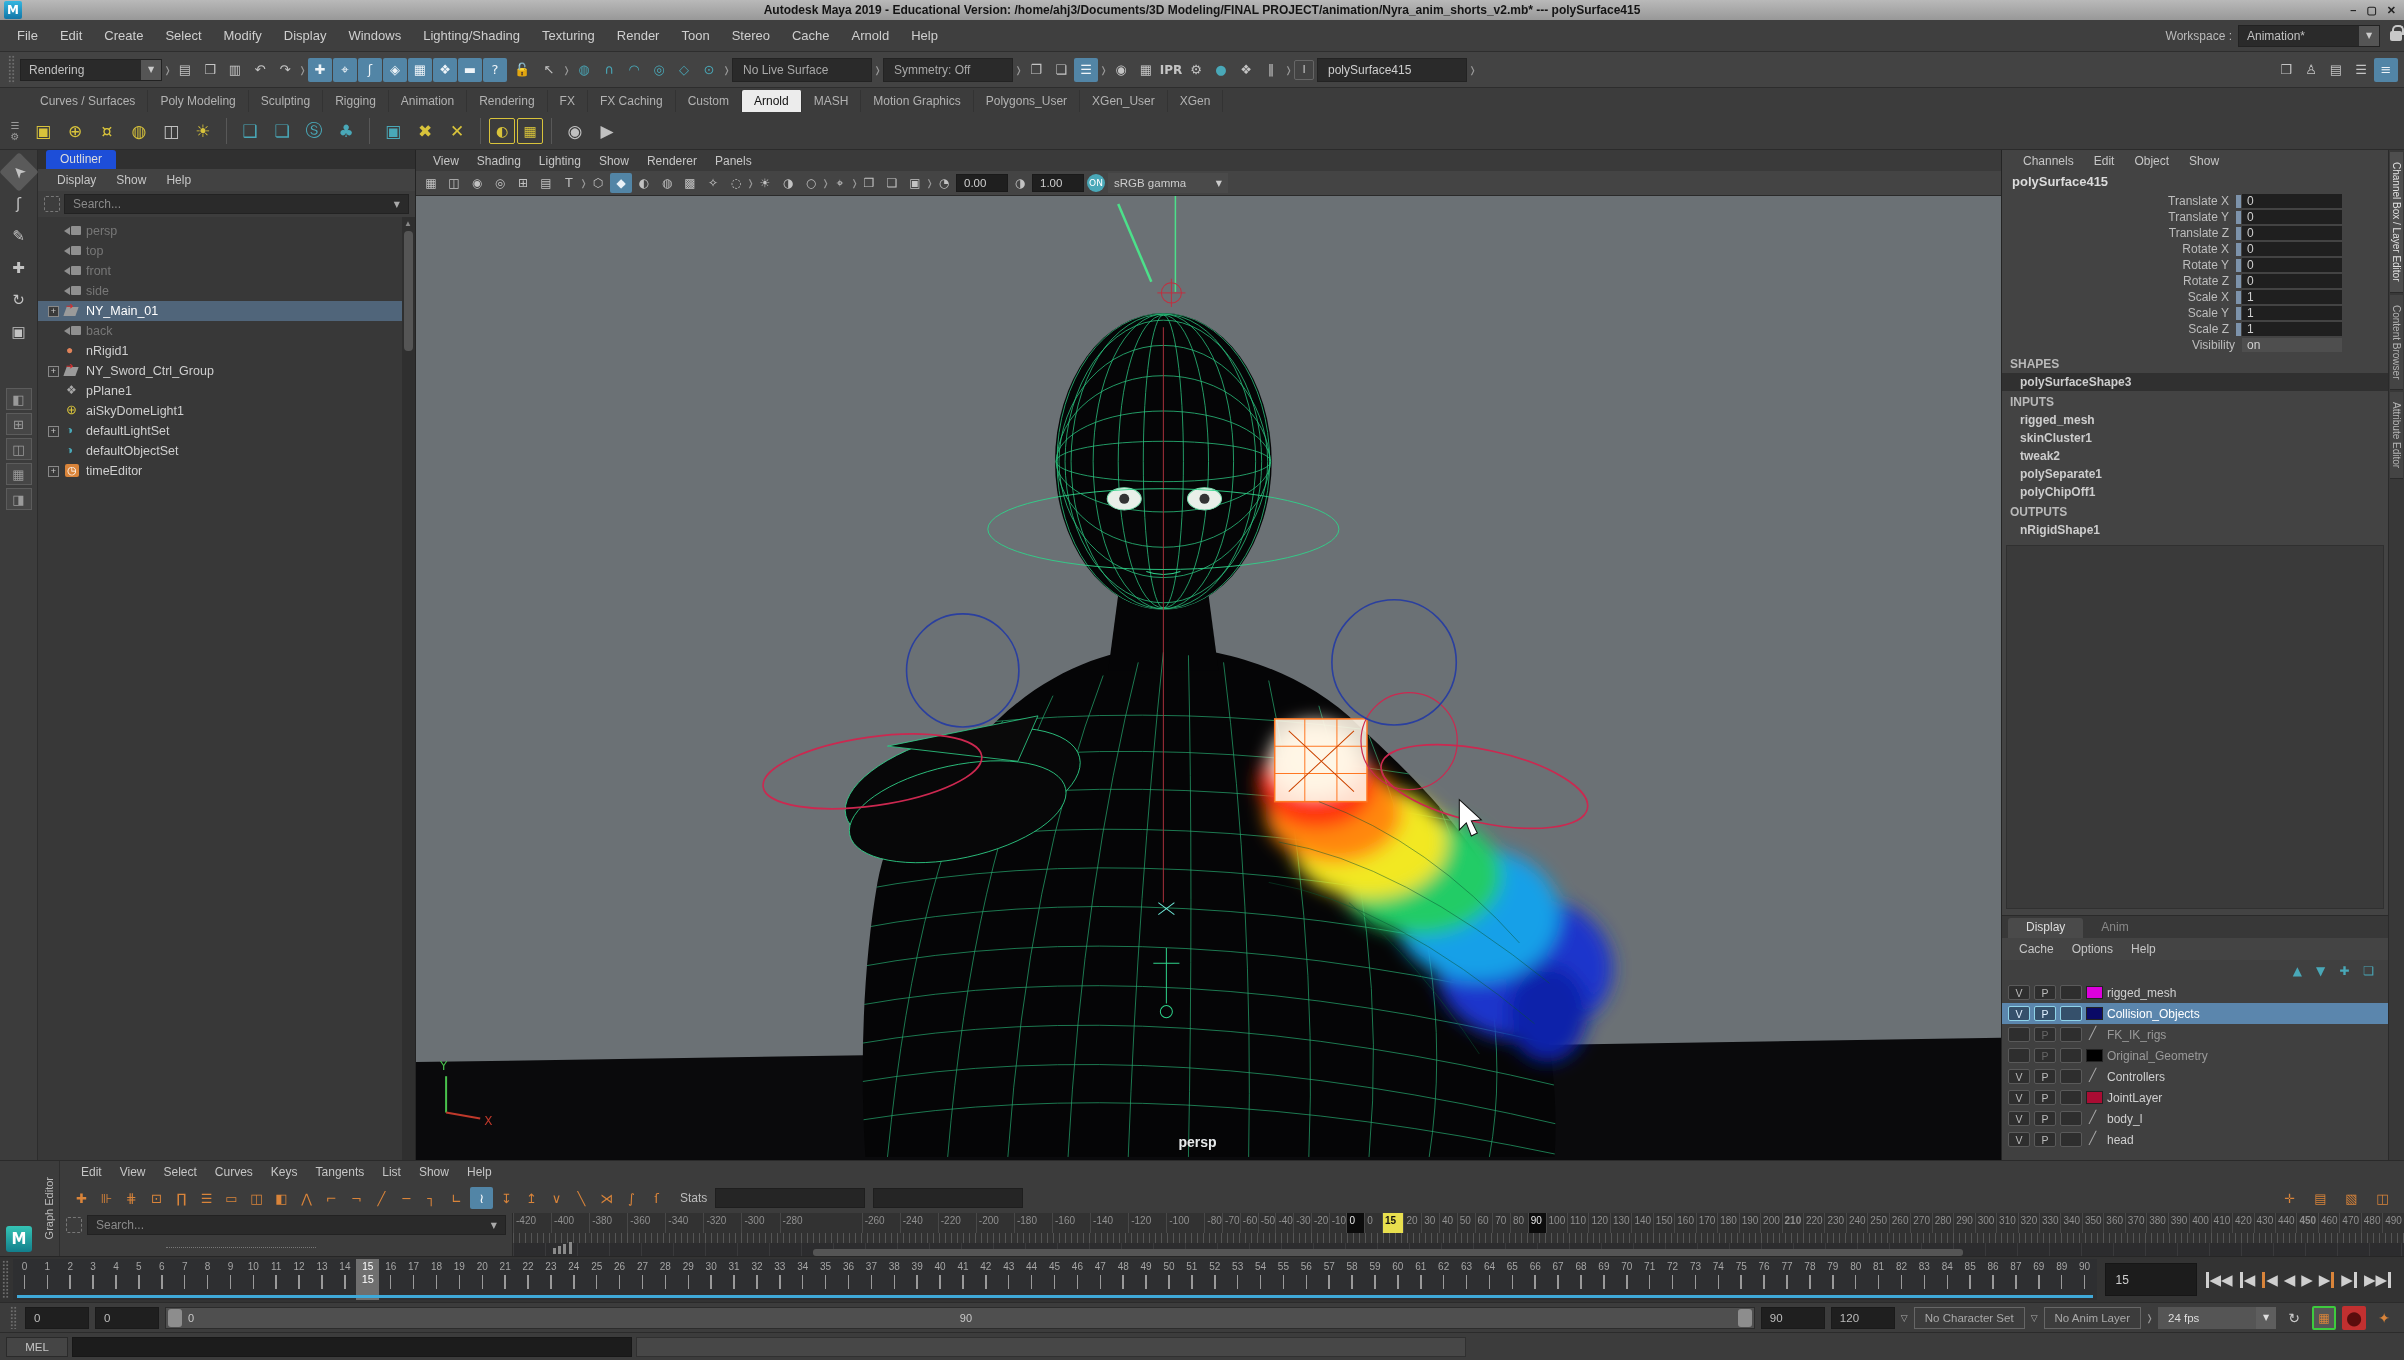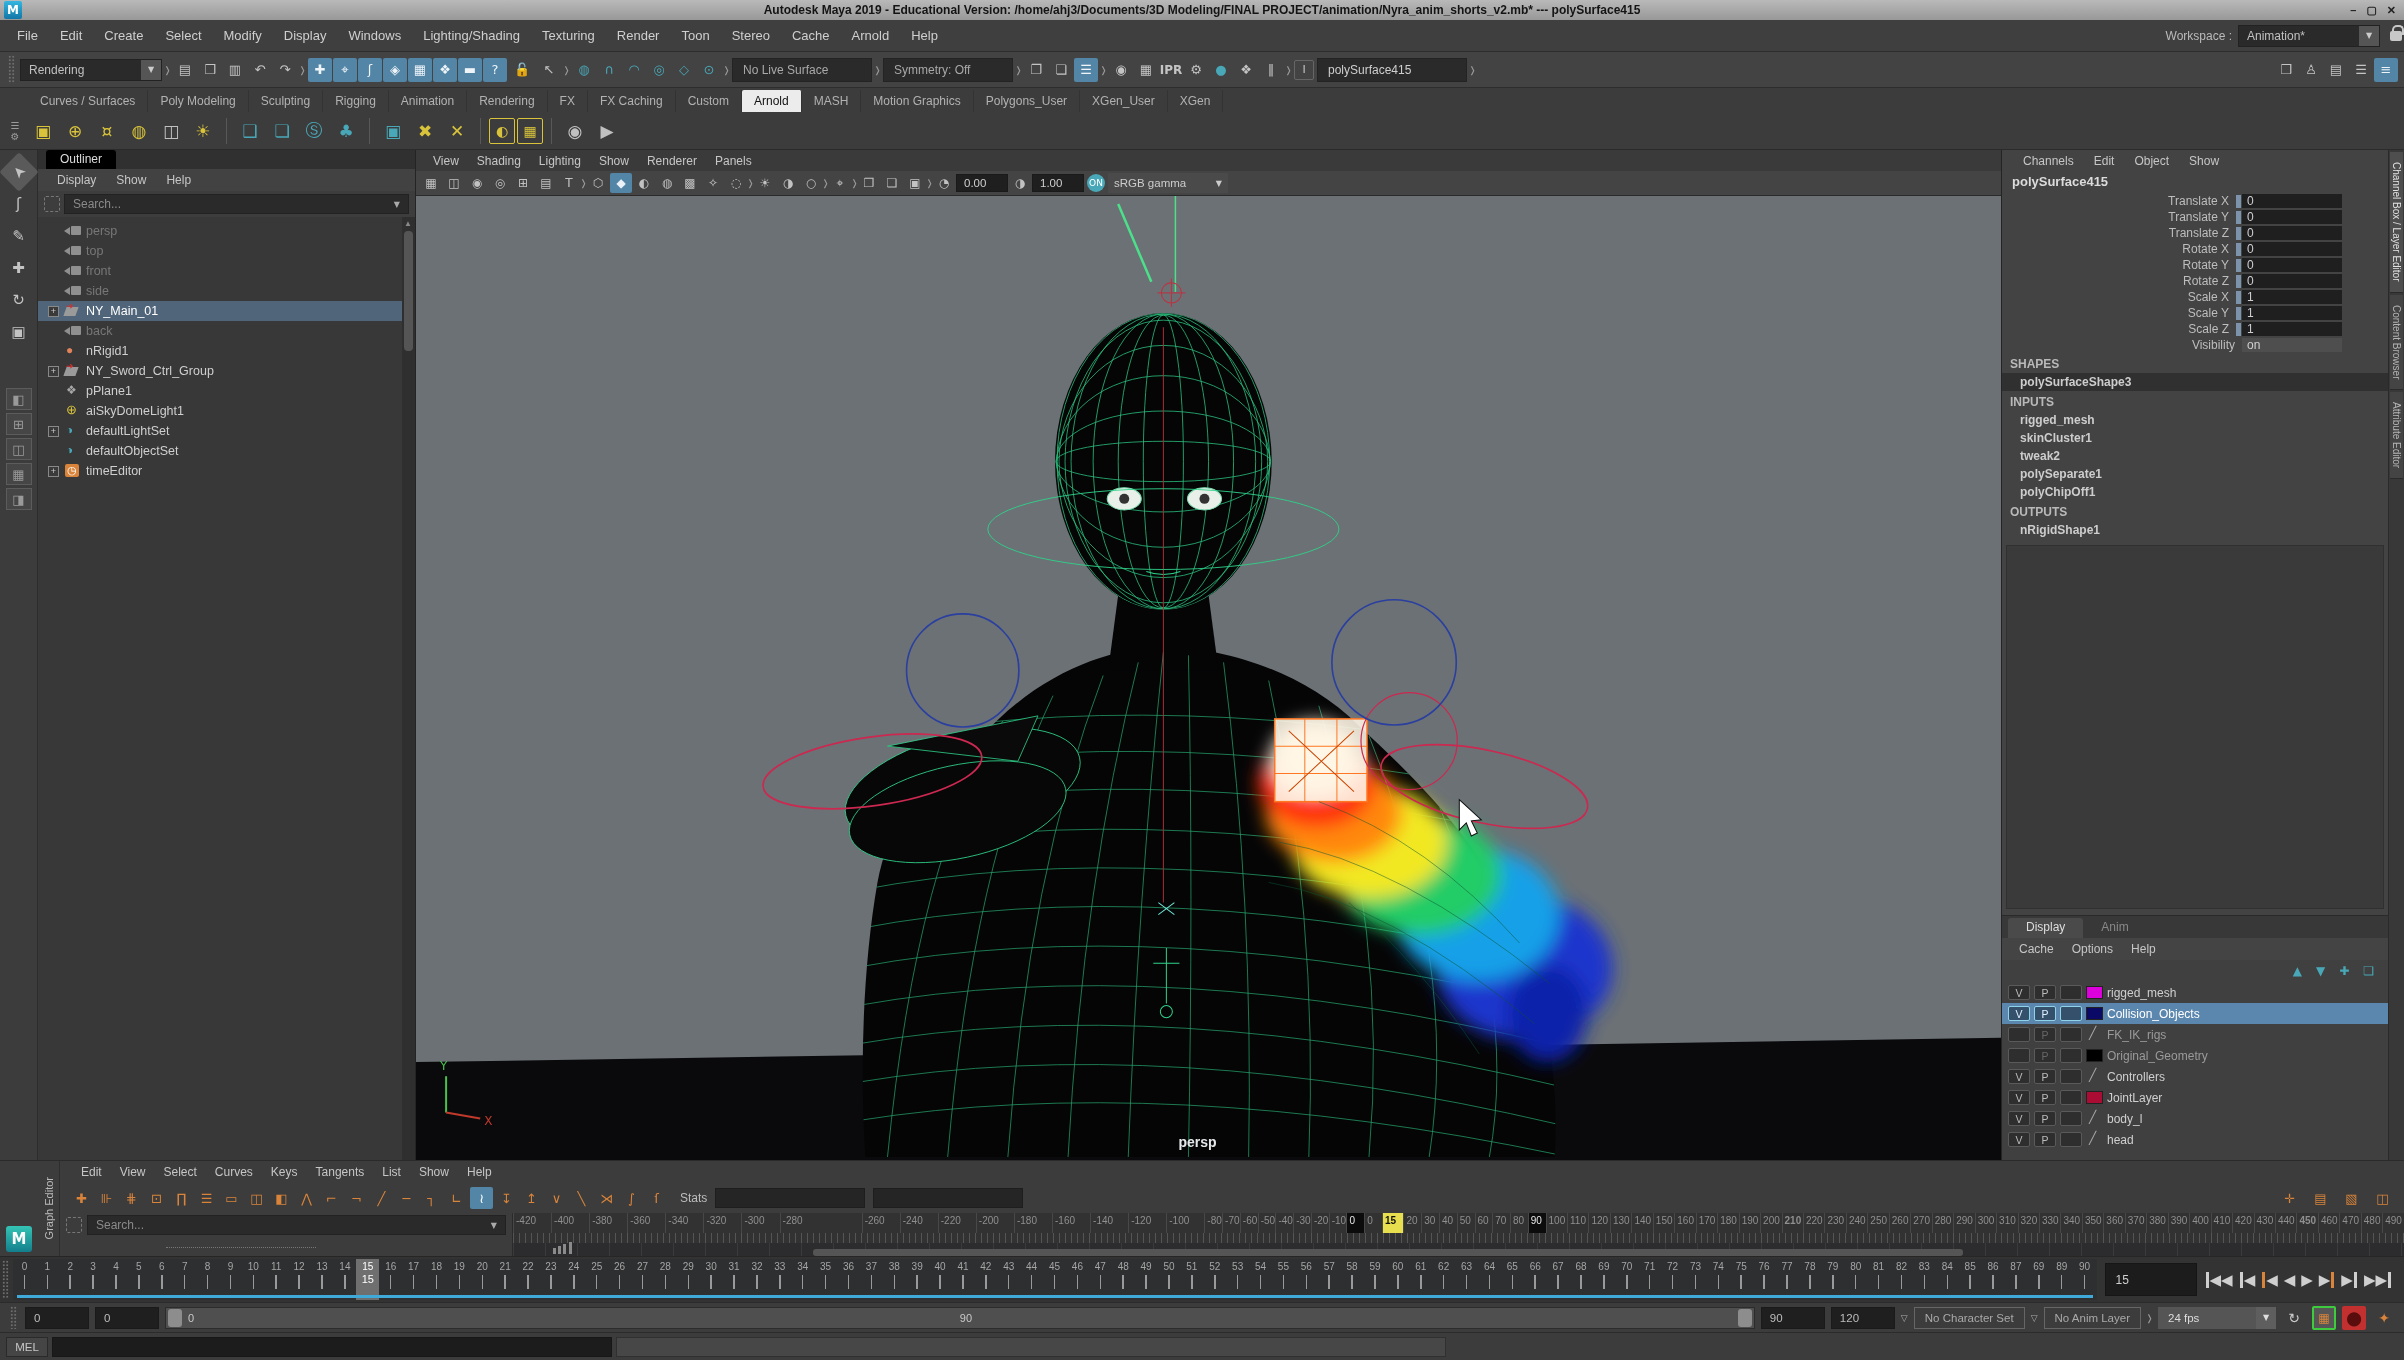--- a/index.html
+++ b/index.html
@@ -62,21 +62,21 @@
   .toolbox { width:38px; background:#3c3c3c; border-right:1px solid #2c2c2c; display:flex; flex-direction:column; align-items:center; padding-top:8px; gap:4px; }
   .tbx { width:28px; height:28px; display:flex; align-items:center; justify-content:center; color:#c3c3c3; font-size:15px; border-radius:3px; }
   .tbx.sel { background:#5a5a5a; }
   .tbx-gap { height:26px; }
   .layouts { display:flex; flex-direction:column; gap:3px; margin-top:8px; }
   .lay { width:26px; height:22px; border:1px solid #5c5c5c; color:#9a9a9a; font-size:13px; display:flex; align-items:center; justify-content:center; background:#464646; }
 
   
   .outliner { width:378px; background:#383838; border-right:1px solid #242424; display:flex; flex-direction:column; }
   .panel-tab-row { height:19px; background:#303030; display:flex; }
-  .panel-tab { background:#000000; padding:2px 14px 0; font-size:12px; color:#ddd; border-radius:3px 3px 0 0; margin-left:8px; }
+  .panel-tab { background:#1d4ed8; padding:2px 14px 0; font-size:12px; color:#ddd; border-radius:3px 3px 0 0; margin-left:8px; }
   .panel-menus { height:22px; display:flex; gap:2px; padding-left:10px; background:#424242; align-items:center; }
   .pmenu { font-size:12px; color:#c6c6c6; padding:0 9px; }
   .search-row { display:flex; align-items:center; gap:4px; padding:3px 6px; background:#3d3d3d; }
   .search-ic { width:16px; height:16px; border:1px dashed #777; border-radius:2px; }
   .search-box { flex:1; background:#2a2a2a; border:1px solid #222; height:20px; display:flex; align-items:center; padding:0 8px; font-size:12px; color:#8a8a8a; }
   .search-box .arr { margin-left:auto; font-size:8px; color:#aaa; }
   .otree { flex:1; position:relative; overflow:hidden; padding-top:4px; }
   .orow { height:20px; display:flex; align-items:center; font-size:12.5px; color:#cfcfcf; padding-left:10px; gap:5px; }
   .orow.dim { color:#777; }
   .orow.selected { background:#50657a; color:#fff; }
@@ -204,21 +204,21 @@
   .fpsdd { height:22px; background:#555; display:flex; align-items:center; font-size:11.5px; color:#ddd; padding-left:10px; width:118px; }
   .fpsdd .dd-btn { margin-left:auto; width:20px; height:100%; display:flex; align-items:center; justify-content:center; font-size:8px; background:#5e5e5e; }
   .endicons { display:flex; gap:6px; align-items:center; }
   .eic { width:24px; height:24px; display:flex; align-items:center; justify-content:center; font-size:14px; color:#ccc; border-radius:2px; }
   .eic.green { border:2px solid #3ecb3e; background:#565656; color:var(--orange); font-size:12px; }
   .eic.red { background:#c23030; color:#5a0d0d; }
   .eic.orange { color:var(--orange); }
 
   
   .cmd-row { height:28px; display:flex; align-items:center; background:#3c3c3c; border-top:1px solid #2b2b2b; padding:2px 6px; gap:4px; }
-  .mel-btn { width:42px; height:20px; background:#454545; border:1px solid #2a2a2a; color:#c6c6c6; font-size:11.5px; display:flex; align-items:center; justify-content:center; }
+  .mel-btn { width:62px; height:20px; background:#454545; border:1px solid #2a2a2a; color:#c6c6c6; font-size:11.5px; display:flex; align-items:center; justify-content:center; }
   .cmd-input { width:560px; height:20px; background:#1c1c1c; border:1px solid #171717; }
   .cmd-result { width:830px; height:20px; background:#474747; border:1px solid #303030; }
 </style>
 </head>
 <body>
 
 <div class="root">
 
   <div class="titlebar">
     <div class="maya-logo glyph">M</div>

